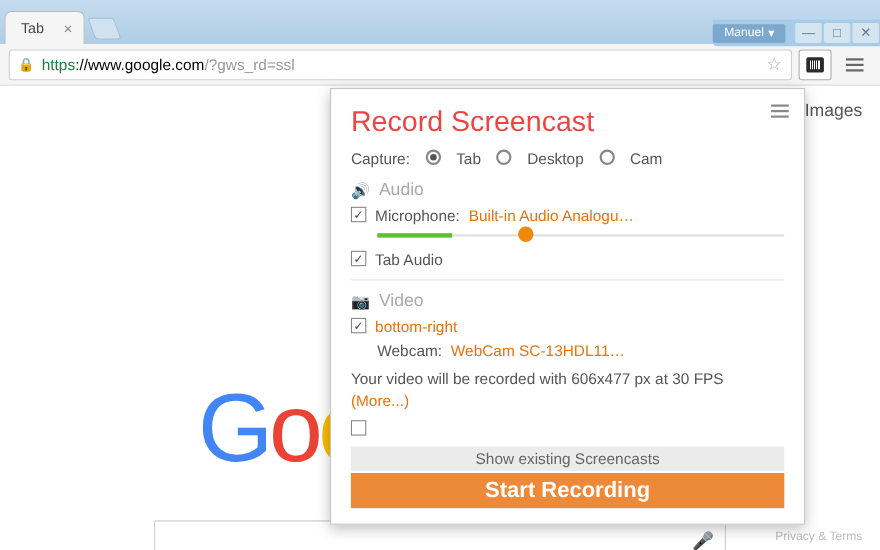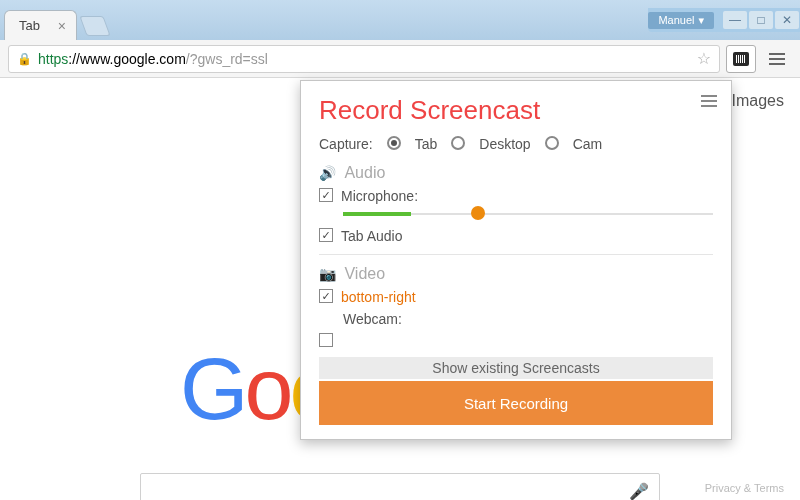--- a/index.html
+++ b/index.html
@@ -1,18 +1,18 @@
 <!DOCTYPE html>
 <html><head>
 <meta charset="utf-8">
 <style>
 * { margin: 0; padding: 0; box-sizing: border-box; font-family: Arial, sans-serif; }
 body { width: 800px; height: 500px; background: #fff; position: relative; overflow: hidden; }
 
-.titlebar { position: absolute; top: 8px; right: 0; background: #a8cce8; height: 24px; display: flex; align-items: center; border-radius: 0 0 0 4px; }
+.titlebar { position: absolute; top: 18px; right: 0; background: #a8cce8; height: 24px; display: flex; align-items: center; border-radius: 0 0 0 4px; }
 .titlebar .user { background: #7ba8cc; color: #fff; padding: 2px 10px; font-size: 11px; border-radius: 2px; display: flex; align-items: center; gap: 4px; margin-right: 8px; }
 .titlebar .winbtn { width: 24px; height: 18px; background: #d5e5f0; margin: 0 1px; display: flex; align-items: center; justify-content: center; font-size: 12px; color: #5a7a95; border-radius: 2px; cursor: pointer; }
 
 .tabstrip { background: linear-gradient(#c5dcef, #b0cde5); height: 40px; padding-top: 8px; display: flex; align-items: flex-end; }
 .tab { background: #f5f5f5; height: 30px; padding: 0 36px 0 14px; border-radius: 6px 6px 0 0; display: flex; align-items: center; font-size: 13px; color: #444; position: relative; margin-left: 4px; border: 1px solid #aeb9c2; border-bottom: none; }
 .tab .close { position: absolute; right: 10px; color: #888; font-size: 14px; cursor: pointer; }
 .newtab { width: 24px; height: 20px; background: #d0e1ef; margin-left: 6px; margin-bottom: 4px; border-radius: 3px; transform: skewX(20deg); border: 1px solid #a8c0d4; }
 
 .toolbar { background: #f5f5f5; height: 38px; border-bottom: 1px solid #d8d8d8; display: flex; align-items: center; padding: 0 8px; gap: 6px; }
 .urlbar { flex: 1; background: #fff; border: 1px solid #d0d0d0; border-radius: 3px; height: 28px; display: flex; align-items: center; padding: 0 8px; font-size: 14px; gap: 6px; }
@@ -46,21 +46,21 @@
 .sect { color: #aaa; display: flex; align-items: center; gap: 8px; margin-top: 10px; margin-bottom: 6px; font-size: 16px; }
 .sect-icon { color: #bbb; font-size: 14px; }
 .orange { color: #e8730a; }
 .slider { position: relative; height: 8px; margin: 6px 0 10px 24px; width: 370px; }
 .slider-track { position: absolute; top: 3px; left: 0; right: 0; height: 2px; background: #e0e0e0; }
 .slider-green { position: absolute; top: 2px; left: 0; width: 68px; height: 4px; background: #5bbf34; }
 .slider-thumb { position: absolute; top: -4px; left: 128px; width: 14px; height: 14px; background: #ed8a0c; border-radius: 50%; cursor: pointer; }
 hr { border: none; border-top: 1px solid #e5e5e5; margin: 10px 0; }
 .info { font-size: 14px; color: #555; line-height: 1.4; margin: 8px 0; }
 .btn-gray { background: #ebebeb; color: #666; height: 22px; display: flex; align-items: center; justify-content: center; margin-top: 10px; cursor: pointer; font-size: 14px; }
-.btn-orange { background: #ed8a3a; color: #fff; height: 44px; display: flex; align-items: center; justify-content: center; margin-top: 2px; cursor: pointer; font-weight: normal; font-size: 15px; }
+.btn-orange { background: #ed8a3a; color: #fff; height: 32px; display: flex; align-items: center; justify-content: center; margin-top: 2px; cursor: pointer; font-weight: bold; font-size: 20px; }
 .indent { margin-left: 24px; }
 </style>
 </head>
 <body>
 
 <div class="titlebar">
   <div class="user">
       <span>Manuel</span>
       <span>▾</span>
     </div>
@@ -125,20 +125,21 @@
   </div>
 
   <div class="sect">
       <span class="sect-icon">🔊</span>
       <span>Audio</span>
     </div>
 
   <div class="row">
     <span class="check">✓</span>
     <span>Microphone:</span>
+    <span class="orange">Built-in Audio Analogu…</span>
   </div>
 
   <div class="slider">
     <div class="slider-track"></div>
     <div class="slider-green"></div>
     <div class="slider-thumb"></div>
   </div>
 
   <div class="row">
     <span class="check">✓</span>
@@ -152,22 +153,26 @@
       <span>Video</span>
     </div>
 
   <div class="row">
     <span class="check">✓</span>
     <span class="orange">bottom-right</span>
   </div>
 
   <div class="row indent">
     <span>Webcam:</span>
+    <span class="orange">WebCam SC-13HDL11…</span>
   </div>
 
+  <div class="info">
+    <span>Your video will be recorded with 606x477 px at 30 FPS </span><span class="orange">(More...)</span>
+  </div>
 
   <div class="row">
     <span class="check"></span>
   </div>
 
   <div class="btn-gray">Show existing Screencasts</div>
   <div class="btn-orange">Start Recording</div>
 </div>
 
 </body></html>

